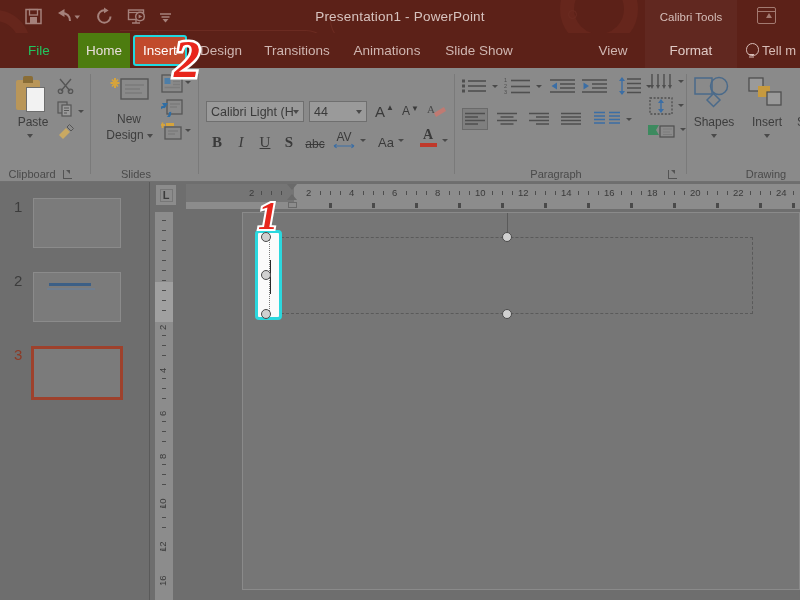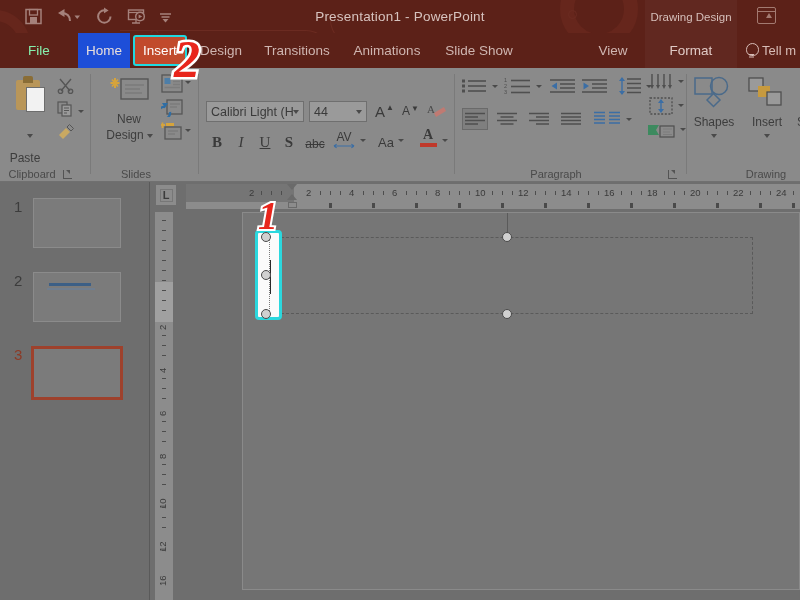--- a/index.html
+++ b/index.html
@@ -54,22 +54,22 @@
   
   .tabstrip {
     position: absolute; left: 0; top: 33px; width: 800px; height: 35px;
     background: #5c2118;
   }
   .tab {
     position: absolute; top: 0; height: 35px;
     display: flex; align-items: center; justify-content: center;
     color: #cfb6b1; font-size: 13.5px; white-space: nowrap;
   }
-  .tab.file { color: #86efac; }
-  .tab.active { background: #1d4ed8; color: #e8dedc; }
+  .tab.file { color: #22c55e; }
+  .tab.active { background: #4d7c0f; color: #e8dedc; }
   .tab.hl {
     background: #c14a2c; color: #ffffff;
     border: 2.5px solid #1fd9e0; border-radius: 3px;
   }
   .tab.ctx { color: #e0cac5; background: rgba(255,255,255,0.035); }
   .tellme {
     position: absolute; right: 0; top: 0; height: 35px; display: flex;
     align-items: center; gap: 5px; color: #d8bdb7; font-size: 13px;
     padding-right: 4px;
   }
@@ -291,21 +291,21 @@
 
       <div class="qat-ico" style="width:13px;">
         <svg viewBox="0 0 13 19" width="13" height="19">
           <path d="M1 7 L12 7 M2.5 10 L10.5 10" stroke="#d2bcb8" stroke-width="1.4"></path>
           <path d="M3.5 12 L9.5 12 L6.5 15.5 Z" fill="#d2bcb8"></path>
         </svg>
       </div>
     </div>
 
     <div class="tb-title">Presentation1 - PowerPoint</div>
-    <div class="ctx-tab-label">Drawing Design</div>
+    <div class="ctx-tab-label">Calibri Tools</div>
     <div class="ribbon-disp"></div>
   </div>
 
   <div class="tabstrip">
     <div class="tab file" style="left:18px;  width:42px;">File</div>
     <div class="tab active" style="left:78px;  width:52px;">Home</div>
     <div class="tab hl" style="left:133px; width:54px; top:2px; height:31px;">Insert</div>
     <div class="tab" style="left:255px; width:84px;">Transitions</div>
     <div class="tab" style="left:193px; width:56px;">Design</div>
     <div class="tab" style="left:343px; width:88px;">Animations</div>
@@ -320,21 +320,21 @@
   </div>
 
   <div class="ribbon">
 
     <div class="rgroup" style="left:0; width:88px;">
       <div class="ico-paste">
         <div class="clip"></div>
           <div class="clip-top"></div>
           <div class="page"></div>
       </div>
-      <div class="btn-lg-label" style="position:absolute;left:0;top:48px;width:50px;margin-top:36px;">Paste</div>
+      <div class="btn-lg-label" style="position:absolute;left:8px;top:48px;width:50px;">Paste</div>
       <span class="caret-dn" style="position:absolute;left:27px;top:66px;"></span>
 
       <div class="ico-cut">
         <svg viewBox="0 0 17 17" width="17" height="17">
           <path d="M3 2 L13 14 M14 2 L4 14" stroke="#565656" stroke-width="1.4" fill="none"></path>
           <circle cx="3.5" cy="14.3" r="2.2" fill="none" stroke="#565656" stroke-width="1.4"></circle>
           <circle cx="13.5" cy="14.3" r="2.2" fill="none" stroke="#565656" stroke-width="1.4"></circle>
         </svg>
       </div>
       <div class="ico-copy">

